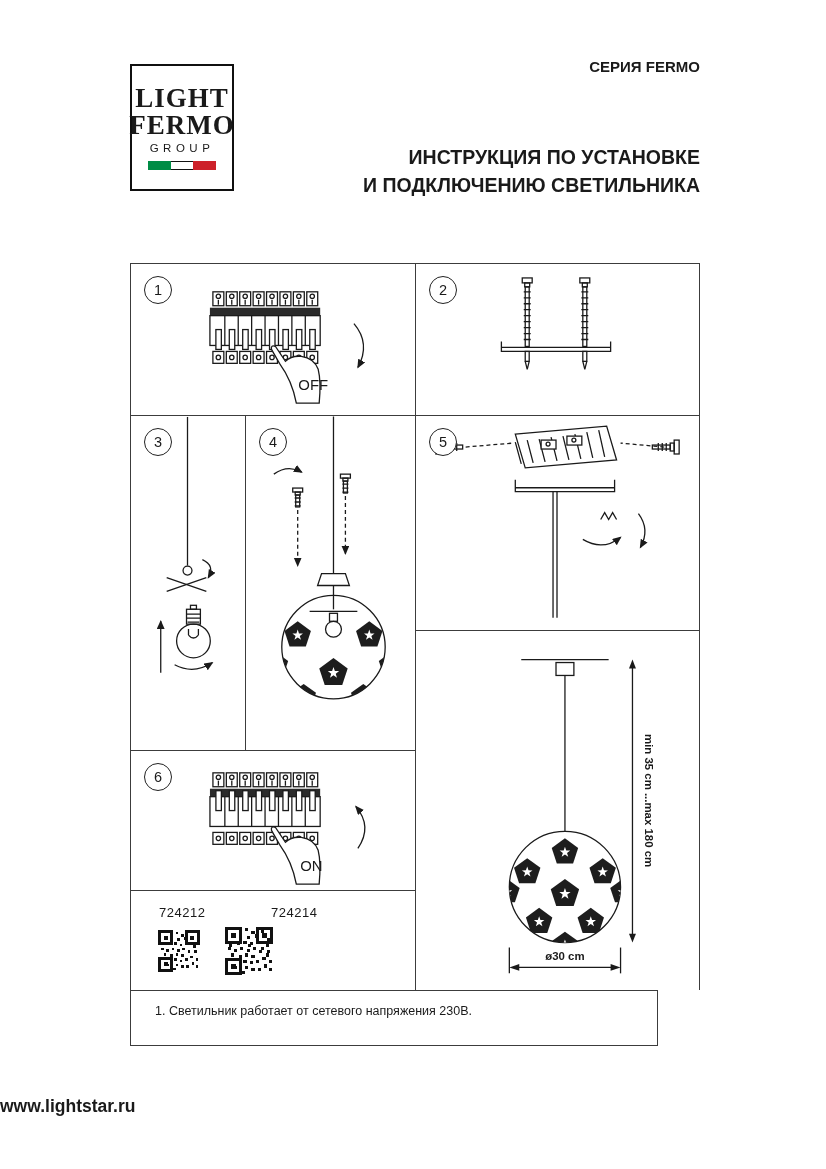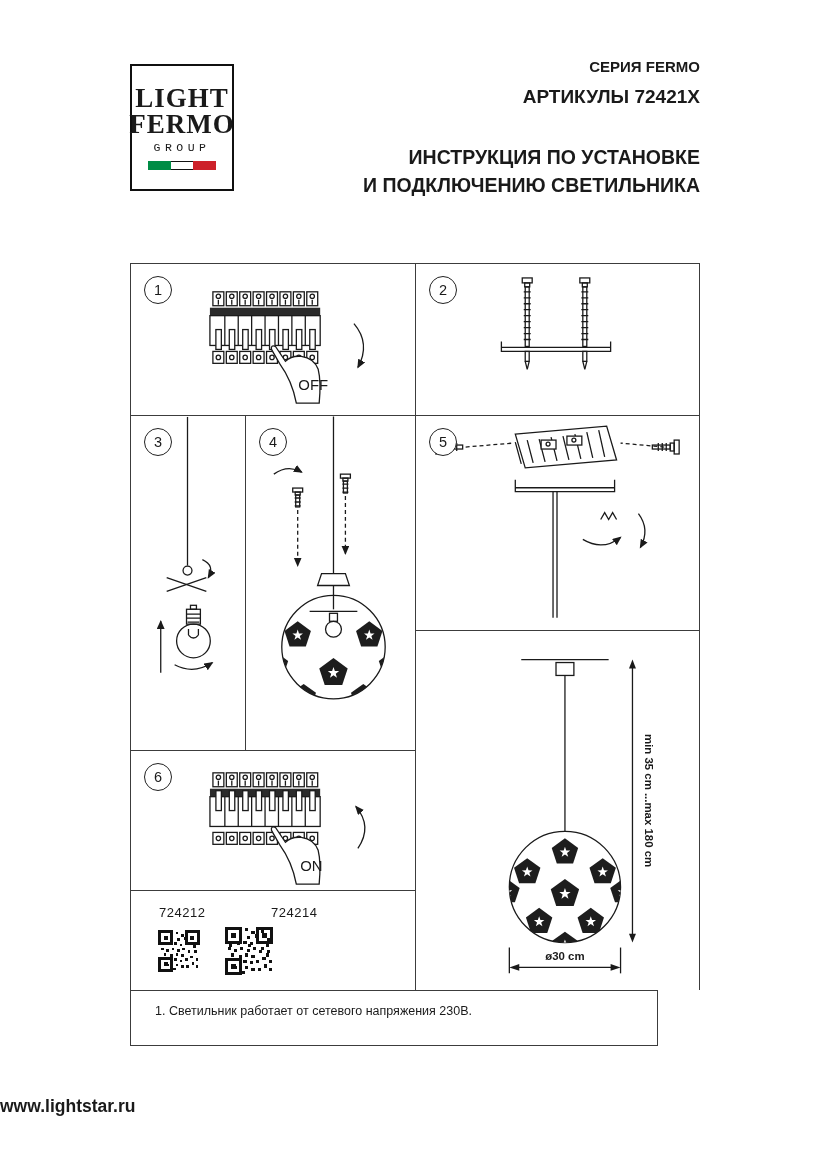--- a/index.html
+++ b/index.html
@@ -3,21 +3,21 @@
 <meta charset="utf-8">
 <style>
   html,body{margin:0;padding:0;background:#e8e8e8;}
   .page{position:relative;width:826px;height:1169px;background:#ffffff;margin:0 auto;
         font-family:"Liberation Sans",sans-serif;color:#1a1a1a;overflow:hidden;}
   .abs{position:absolute;}
   
   .logo{left:130px;top:64px;width:104px;height:127px;border:2.5px solid #101010;
         display:flex;flex-direction:column;align-items:center;justify-content:center;box-sizing:border-box;}
   .logo .w{font-family:"Liberation Serif",serif;font-weight:700;font-size:27px;line-height:0.98;letter-spacing:1px;}
-  .logo .g{font-family:Liberation Mono, monospace;font-size:11.5px;letter-spacing:4.5px;margin-top:4px;}
+  .logo .g{font-family:Liberation Sans, sans-serif;font-size:11.5px;letter-spacing:4.5px;margin-top:4px;}
   .flag{display:flex;margin-top:7px;width:68px;height:9px;}
   .flag .fg{flex:1;background:#008c45;}
   .flag .fw{flex:1;background:#fff;border-top:1.5px solid #111;border-bottom:1.5px solid #111;box-sizing:border-box;}
   .flag .fr{flex:1;background:#cd212a;}
   
   .hdr{position:absolute;right:126px;text-align:right;font-weight:700;white-space:nowrap;}
   .hdr.series{top:58px;font-size:15px;}
   .hdr.articles{top:86px;font-size:19px;}
   .hdr.t1{top:146px;font-size:19.5px;}
   .hdr.t2{top:174px;font-size:19.5px;}
@@ -48,21 +48,20 @@
     <div class="w">FERMO</div>
     <div class="g">GROUP</div>
     <div class="flag">
       <div class="fg"></div>
         <div class="fw"></div>
         <div class="fr"></div>
     </div>
   </div>
 
   <div class="hdr series">СЕРИЯ FERMO</div>
-  <div class="hdr articles">АРТИКУЛЫ 72421X</div>
   <div class="hdr t2">И ПОДКЛЮЧЕНИЮ СВЕТИЛЬНИКА</div>
   <div class="hdr t1">ИНСТРУКЦИЯ ПО УСТАНОВКЕ</div>
 
   <div class="panel" style="left:130px;top:263px;width:285px;height:152px;">
     <div class="badge">1</div>
     <svg class="draw" viewBox="0 0 285 152">
       <defs>
           <marker id="a1" markerWidth="9" markerHeight="9" refX="6" refY="3" orient="auto">
             <path d="M0,0L7,3L0,6Z" fill="#1a1a1a"></path>
           </marker>

